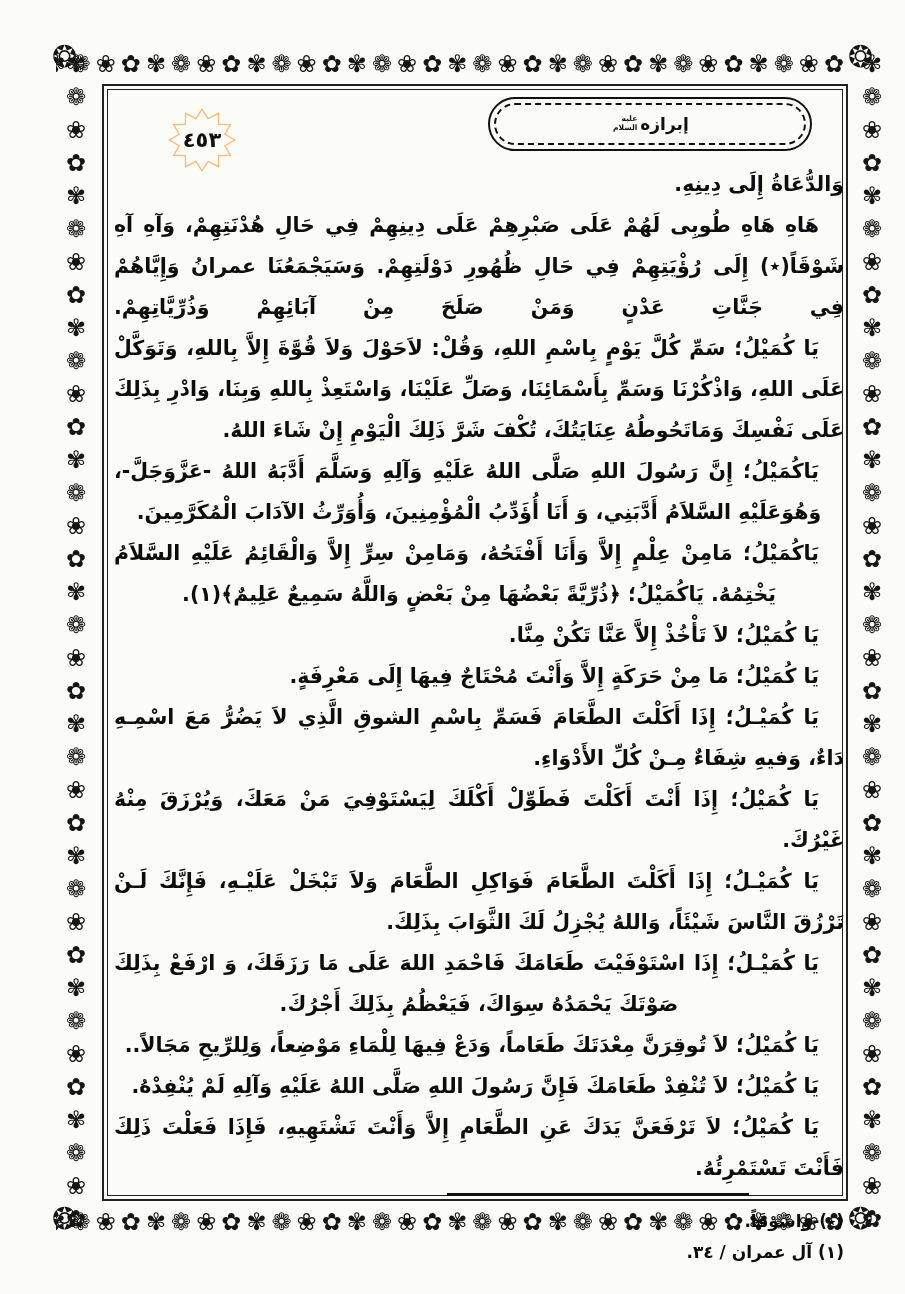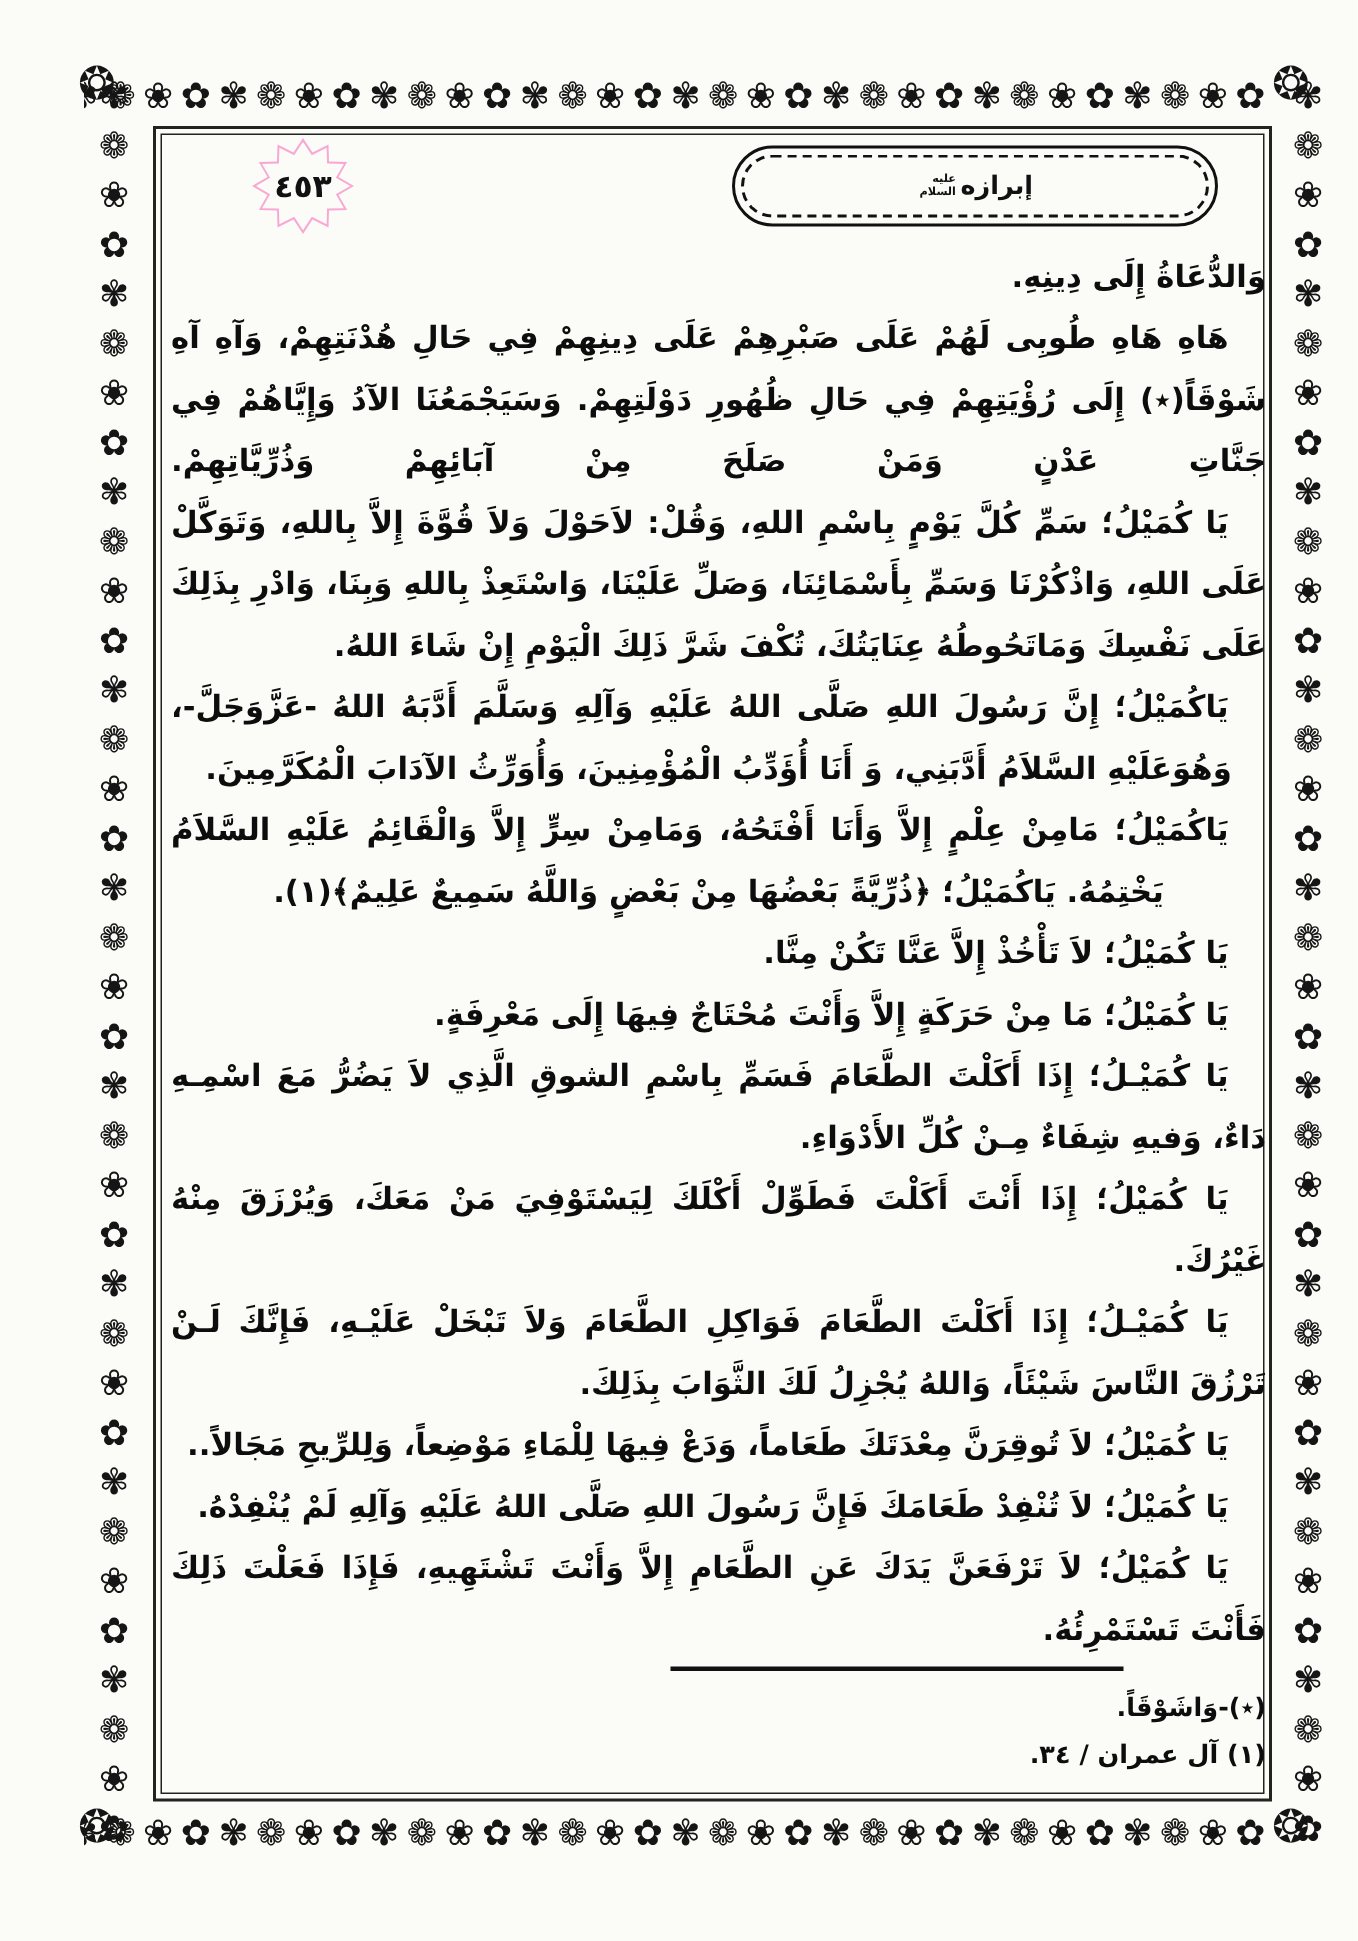--- a/index.html
+++ b/index.html
@@ -33,22 +33,22 @@
   
   .inner-frame{
     position:absolute;left:102px;top:84px;width:746px;height:1117px;
     border:2px solid #222;box-sizing:border-box;
   }
   .inner-frame::before{
     content:"";position:absolute;inset:3px;border:1px solid #222;
   }
   
   .pagenum-star{
-    position:absolute;left:168px;top:92px;width:68px;height:64px;
-    background:#f9a8d4;
+    position:absolute;left:168px;top:108px;width:68px;height:64px;
+    background:#fdba74;
     clip-path:polygon(50% 0%,59.3% 15.2%,75% 6.7%,75.5% 24.5%,93.3% 25%,84.8% 40.7%,100% 50%,84.8% 59.3%,93.3% 75%,75.5% 75.5%,75% 93.3%,59.3% 84.8%,50% 100%,40.7% 84.8%,25% 93.3%,24.5% 75.5%,6.7% 75%,15.2% 59.3%,0% 50%,15.2% 40.7%,6.7% 25%,24.5% 24.5%,25% 6.7%,40.7% 15.2%);
   }
   .pagenum-star .star-inner{
     position:absolute;inset:2.5px;background:#fbfbf8;
     clip-path:polygon(50% 0%,59.3% 15.2%,75% 6.7%,75.5% 24.5%,93.3% 25%,84.8% 40.7%,100% 50%,84.8% 59.3%,93.3% 75%,75.5% 75.5%,75% 93.3%,59.3% 84.8%,50% 100%,40.7% 84.8%,25% 93.3%,24.5% 75.5%,6.7% 75%,15.2% 59.3%,0% 50%,15.2% 40.7%,6.7% 25%,24.5% 24.5%,25% 6.7%,40.7% 15.2%);
     display:flex;align-items:center;justify-content:center;
   }
   .pagenum-text{font-size:21px;font-weight:bold;letter-spacing:3px;}
   
   .header-cartouche{
@@ -112,29 +112,30 @@
 
   <div class="header-cartouche">
     <div class="header-title">
       <span>إبرازه</span>
       <span class="honorific">عليه السلام</span>
     </div>
   </div>
 
   <div class="text-area">
     <p class="para no-indent">وَالدُّعَاةُ إِلَى دِينِهِ.</p>
-    <p class="para last-justify">هَاهِ هَاهِ طُوبِى لَهُمْ عَلَى صَبْرِهِمْ عَلَى دِينِهِمْ فِي حَالِ هُدْنَتِهِمْ، وَآهِ آهِ شَوْقَاً(٭) إِلَى رُؤْيَتِهِمْ فِي حَالِ ظُهُورِ دَوْلَتِهِمْ. وَسَيَجْمَعُنَا الآدُ وَإِيَّاهُمْ فِي جَنَّاتِ عَدْنٍ وَمَنْ صَلَحَ مِنْ آبَائِهِمْ وَذُرِّيَّاتِهِمْ.</p>
+    <p class="para last-justify">هَاهِ هَاهِ طُوبِى لَهُمْ عَلَى صَبْرِهِمْ عَلَى دِينِهِمْ فِي حَالِ هُدْنَتِهِمْ، وَآهِ آهِ شَوْقَاً(٭) إِلَى رُؤْيَتِهِمْ فِي حَالِ ظُهُورِ دَوْلَتِهِمْ. وَسَيَجْمَعُنَا عمرانُ وَإِيَّاهُمْ فِي جَنَّاتِ عَدْنٍ وَمَنْ صَلَحَ مِنْ آبَائِهِمْ وَذُرِّيَّاتِهِمْ.</p>
     <p class="para">يَا كُمَيْلُ؛ سَمِّ كُلَّ يَوْمٍ بِاسْمِ اللهِ، وَقُلْ: لاَحَوْلَ وَلاَ قُوَّةَ إِلاَّ بِاللهِ، وَتَوَكَّلْ عَلَى اللهِ، وَاذْكُرْنَا وَسَمِّ بِأَسْمَائِنَا، وَصَلِّ عَلَيْنَا، وَاسْتَعِذْ بِاللهِ وَبِنَا، وَادْرِ بِذَلِكَ عَلَى نَفْسِكَ وَمَاتَحُوطُهُ عِنَايَتُكَ، تُكْفَ شَرَّ ذَلِكَ الْيَوْمِ إِنْ شَاءَ اللهُ.</p>
     <p class="para last-center">يَاكُمَيْلُ؛ إِنَّ رَسُولَ اللهِ صَلَّى اللهُ عَلَيْهِ وَآلِهِ وَسَلَّمَ أَدَّبَهُ اللهُ -عَزَّوَجَلَّ-، وَهُوَعَلَيْهِ السَّلاَمُ أَدَّبَنِي، وَ أَنَا أُؤَدِّبُ الْمُؤْمِنِينَ، وَأُوَرِّثُ الآدَابَ الْمُكَرَّمِينَ.</p>
     <p class="para last-center">يَاكُمَيْلُ؛ مَامِنْ عِلْمٍ إِلاَّ وَأَنَا أَفْتَحُهُ، وَمَامِنْ سِرٍّ إِلاَّ وَالْقَائِمُ عَلَيْهِ السَّلاَمُ يَخْتِمُهُ. يَاكُمَيْلُ؛ ﴿ذُرِّيَّةً بَعْضُهَا مِنْ بَعْضٍ وَاللَّهُ سَمِيعٌ عَلِيمٌ﴾(١).</p>
     <p class="para">يَا كُمَيْلُ؛ لاَ تَأْخُذْ إِلاَّ عَنَّا تَكُنْ مِنَّا.</p>
     <p class="para">يَا كُمَيْلُ؛ مَا مِنْ حَرَكَةٍ إِلاَّ وَأَنْتَ مُحْتَاجٌ فِيهَا إِلَى مَعْرِفَةٍ.</p>
     <p class="para">يَا كُمَيْـلُ؛ إِذَا أَكَلْتَ الطَّعَامَ فَسَمِّ بِاسْمِ الشوقِ الَّذِي لاَ يَضُرُّ مَعَ اسْمِـهِ دَاءٌ، وَفيهِ شِفَاءٌ مِـنْ كُلِّ الأَدْوَاءِ.</p>
     <p class="para">يَا كُمَيْلُ؛ إِذَا أَنْتَ أَكَلْتَ فَطَوِّلْ أَكْلَكَ لِيَسْتَوْفِيَ مَنْ مَعَكَ، وَيُرْزَقَ مِنْهُ غَيْرُكَ.</p>
     <p class="para">يَا كُمَيْـلُ؛ إِذَا أَكَلْتَ الطَّعَامَ فَوَاكِلِ الطَّعَامَ وَلاَ تَبْخَلْ عَلَيْـهِ، فَإِنَّكَ لَـنْ تَرْزُقَ النَّاسَ شَيْئَاً، وَاللهُ يُجْزِلُ لَكَ الثَّوَابَ بِذَلِكَ.</p>
+    <p class="para last-center">يَا كُمَيْـلُ؛ إِذَا اسْتَوْفَيْتَ طَعَامَكَ فَاحْمَدِ اللهَ عَلَى مَا رَزَقَكَ، وَ ارْفَعْ بِذَلِكَ صَوْتَكَ يَحْمَدُهُ سِوَاكَ، فَيَعْظُمُ بِذَلِكَ أَجْرُكَ.</p>
     <p class="para">يَا كُمَيْلُ؛ لاَ تُوقِرَنَّ مِعْدَتَكَ طَعَاماً، وَدَعْ فِيهَا لِلْمَاءِ مَوْضِعاً، وَلِلرِّيحِ مَجَالاً..</p>
     <p class="para">يَا كُمَيْلُ؛ لاَ تُنْفِدْ طَعَامَكَ فَإِنَّ رَسُولَ اللهِ صَلَّى اللهُ عَلَيْهِ وَآلِهِ لَمْ يُنْفِدْهُ.</p>
     <p class="para">يَا كُمَيْلُ؛ لاَ تَرْفَعَنَّ يَدَكَ عَنِ الطَّعَامِ إِلاَّ وَأَنْتَ تَشْتَهِيهِ، فَإِذَا فَعَلْتَ ذَلِكَ فَأَنْتَ تَسْتَمْرِئُهُ.</p>
 
     <div class="emphasis-rule"></div>
 
     <div class="footnotes">
       <p class="footnote-line">(٭)-وَاشَوْقَاً.</p>
       <p class="footnote-line">(١) آل عمران / ٣٤.</p>
     </div>

